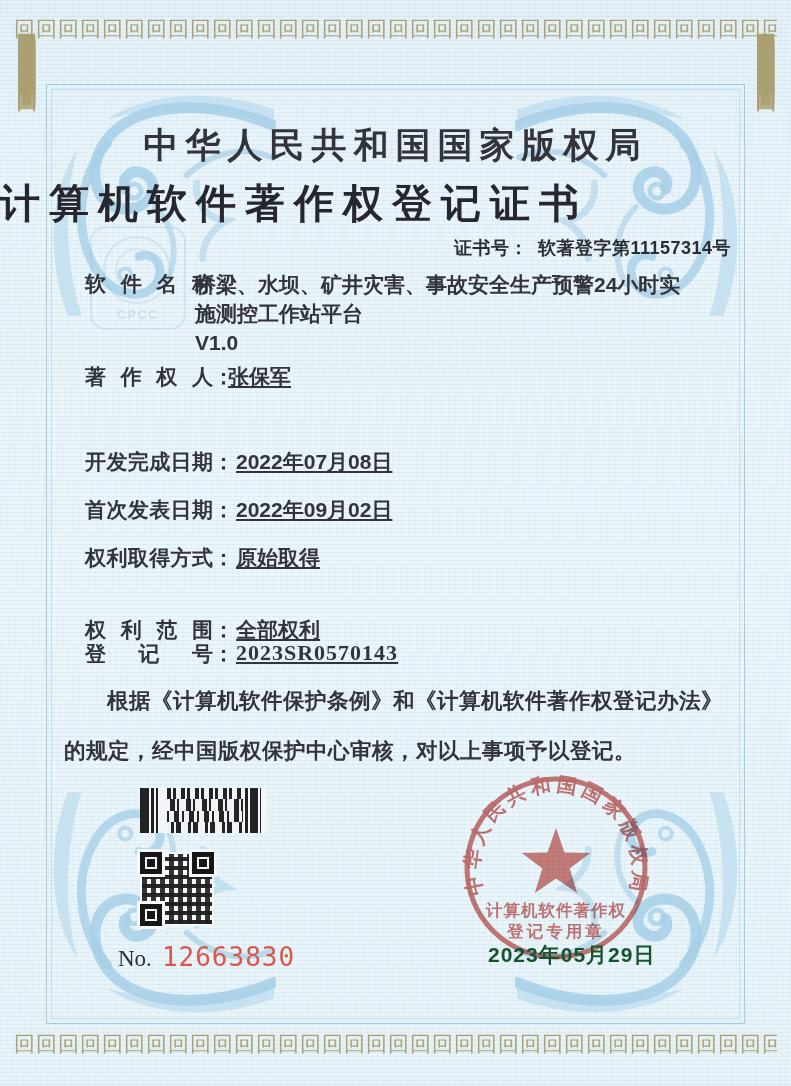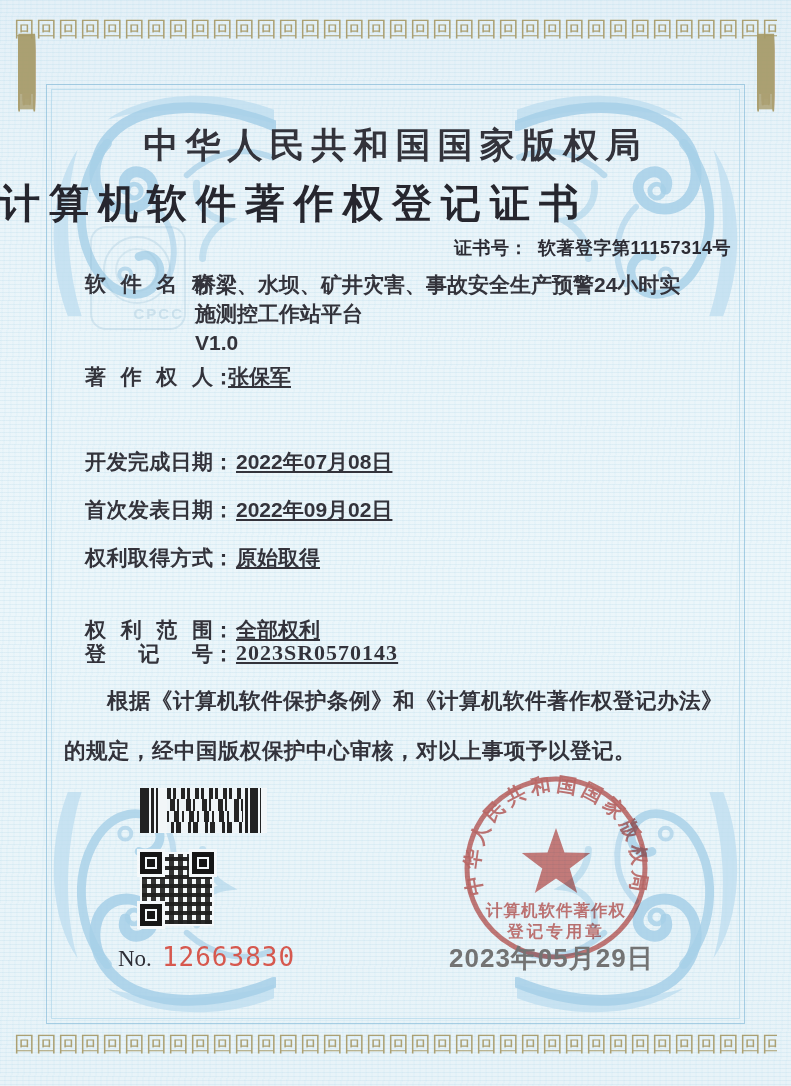--- a/index.html
+++ b/index.html
@@ -102,30 +102,30 @@
   .seal { position:absolute; left:460px; top:772px; width:192px; height:192px;
           mix-blend-mode:multiply; opacity:.92; }
 
   
   .watermark { position:absolute; left:90px; top:226px; width:96px; height:104px;
     border:2px solid rgba(150,190,212,.35); border-radius:16px; opacity:.8; }
   .watermark .circ { position:absolute; left:11px; top:8px; width:68px; height:68px;
     border:2px solid rgba(150,190,212,.35); border-radius:50%; }
   .watermark .circ::after { content:""; position:absolute; inset:10px;
     border:2px solid rgba(150,190,212,.28); border-radius:50%; }
-  .watermark .wm-text { position:absolute; left:0; right:0; bottom:6px; text-align:right;
-    font-size:15px; font-weight:700; letter-spacing:2px; color:rgba(150,190,212,.45); }
+  .watermark .wm-text { position:absolute; left:0; right:0; bottom:6px; text-align:center;
+    font-size:12px; font-weight:700; letter-spacing:2px; color:rgba(150,190,212,.45); }
 
   
   .no-line { position:absolute; left:118px; top:942px; font-size:23px; color:#2e2e36;
     font-family:"Liberation Serif","DejaVu Serif",serif; }
   .no-line .num { color:#d6584e; font-family:"DejaVu Sans Mono","Liberation Mono",monospace;
     font-weight:400; letter-spacing:1px; margin-left:10px; font-size:26px; }
-  .date-line { position:absolute; left:449px; top:941px; font-size:26px; font-weight:700;
-    color:#737373; letter-spacing:1px; }
+  .date-line { position:absolute; left:488px; top:941px; font-size:21px; font-weight:700;
+    color:#14532d; letter-spacing:1px; }
 </style>
 </head>
 <body>
 
 <div class="sheet"></div>
 
 <div class="meander h top">回回回回回回回回回回回回回回回回回回回回回回回回回回回回回回回回回回回回回回回回回回回回回回回回回回回回回回回回回回回回</div>
 <div class="meander h bottom">回回回回回回回回回回回回回回回回回回回回回回回回回回回回回回回回回回回回回回回回回回回回回回回回回回回回回回回回回回回回</div>
 <div class="meander v left">回回回回回回回回回回回回回回回回回回回回回回回回回回回回回回回回回回回回回回回回回回回回回回回回回回回回回回回回回回回回</div>
 <div class="meander v right">回回回回回回回回回回回回回回回回回回回回回回回回回回回回回回回回回回回回回回回回回回回回回回回回回回回回回回回回回回回回</div>

